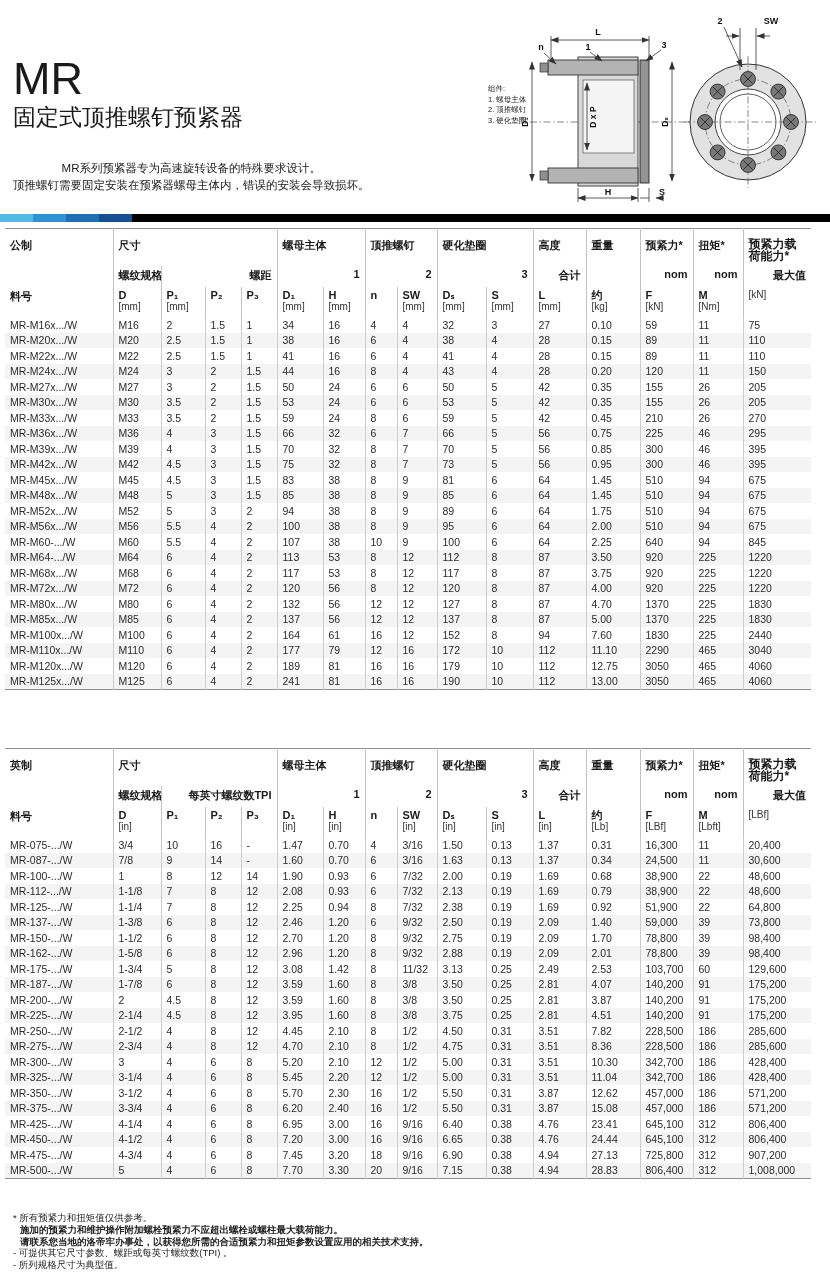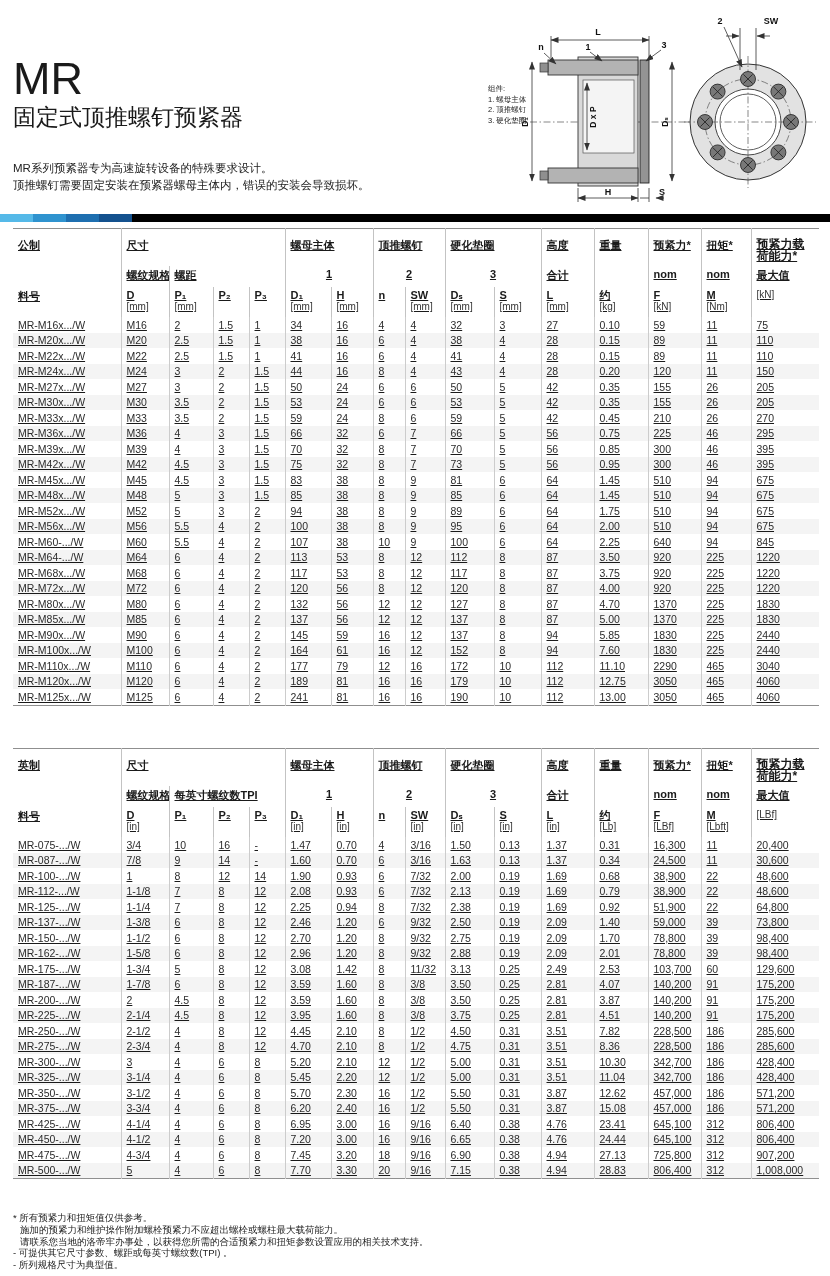--- a/index.html
+++ b/index.html
@@ -2,55 +2,55 @@
 <html><head>
 <meta charset="utf-8">
 <style>
   html,body{margin:0;padding:0;background:#fff;}
   body{width:830px;height:1276px;position:relative;overflow:hidden;
        font-family:"Liberation Sans","DejaVu Sans",sans-serif;color:#1a1a1a;}
   .abs{position:absolute;}
   
   .title{left:13px;top:56px;font-size:45px;line-height:1;font-weight:400;letter-spacing:0;}
   .subtitle{left:13px;top:102px;font-size:23px;font-weight:400;}
-  .descr{left:13px;top:160px;font-size:11.5px;line-height:17px;color:#222;}
+  .descr{left:13px;top:160px;font-size:11.5px;line-height:17px;color:#222;text-align:center;}
   
   .brand-bar{left:0;top:214px;width:830px;height:8px;display:flex;}
   .brand-seg{width:33px;height:100%;}
   .brand-seg:last-child{flex:1;}
   
   .diagram{left:486px;top:10px;width:344px;height:198px;}
   .components{position:absolute;left:2px;top:74px;font-size:7.5px;line-height:10.5px;color:#222;}
   .drawing{position:absolute;left:0;top:0;}
   svg text{font-family:"Liberation Sans","DejaVu Sans",sans-serif;font-weight:bold;font-size:9px;fill:#111;}
   svg text.sub{font-size:8.5px;}
   .dl{stroke:#333;stroke-width:0.8;fill:none;}
   .cl{stroke:#555;stroke-width:0.7;stroke-dasharray:7 2.5 1.5 2.5;fill:none;}
   
-  .tbl-wrap{left:13px;width:806px;text-decoration:underline;}
+  .tbl-wrap{left:5px;width:806px;}
   .tbl-metric{top:228px;}
   .tbl-imperial{top:748px;}
   table{border-collapse:collapse;table-layout:fixed;width:806px;
         border-top:1px solid #8f8f8f;border-bottom:1px solid #8f8f8f;}
   th,td{text-align:left;vertical-align:top;overflow:hidden;white-space:nowrap;}
   thead th{font-weight:bold;font-size:11px;padding:2px 5px;}
   tr.hr1 th{padding-top:9px;padding-bottom:4px;}
-  tr.hr2 th{padding-top:2px;padding-bottom:4px;}
+  tr.hr2 th{padding-top:2px;padding-bottom:4px;text-align:right;}
   tr.hr3 th{padding-bottom:4px;}
   tr.hr3 .sym{font-size:11px;line-height:12px;font-weight:bold;}
   tr.hr3 .unit{font-size:10px;line-height:12px;font-weight:normal;color:#333;}
   .cap div{font-size:12px;line-height:12px;white-space:nowrap;}
   .tc{text-align:center;}
   .bl{border-left:1px solid #c3c3c3;}
   tbody td{font-size:10.5px;line-height:12.5px;padding:1.5px 5px;color:#2b2b2b;}
   tbody td:not(:first-child){border-left:1px solid #cccccc;}
   tbody tr:nth-child(even){background:#f4f4f4;}
   
   .footnotes{left:13px;top:1212px;font-size:9.5px;line-height:11.8px;color:#222;}
-  .footnotes .indent{padding-left:7px;}
+  .footnotes .indent{padding-left:7px;font-weight:bold;}
 </style>
 </head>
 <body>
 
 <div class="abs title">MR</div>
 <div class="abs subtitle">固定式顶推螺钉预紧器</div>
 <div class="abs descr">
   <div>MR系列预紧器专为高速旋转设备的特殊要求设计。</div>
   <div>顶推螺钉需要固定安装在预紧器螺母主体内，错误的安装会导致损坏。</div>
 </div>
@@ -657,38 +657,20 @@
           <td>12</td>
           <td>137</td>
           <td>8</td>
           <td>87</td>
           <td>5.00</td>
           <td>1370</td>
           <td>225</td>
           <td>1830</td>
         </tr>
         <tr>
-          <td>MR-M90x.../W</td>
-          <td>M90</td>
-          <td>6</td>
-          <td>4</td>
-          <td>2</td>
-          <td>145</td>
-          <td>59</td>
-          <td>16</td>
-          <td>12</td>
-          <td>137</td>
-          <td>8</td>
-          <td>94</td>
-          <td>5.85</td>
-          <td>1830</td>
-          <td>225</td>
-          <td>2440</td>
-        </tr>
-        <tr>
           <td>MR-M100x.../W</td>
           <td>M100</td>
           <td>6</td>
           <td>4</td>
           <td>2</td>
           <td>164</td>
           <td>61</td>
           <td>16</td>
           <td>12</td>
           <td>152</td>

